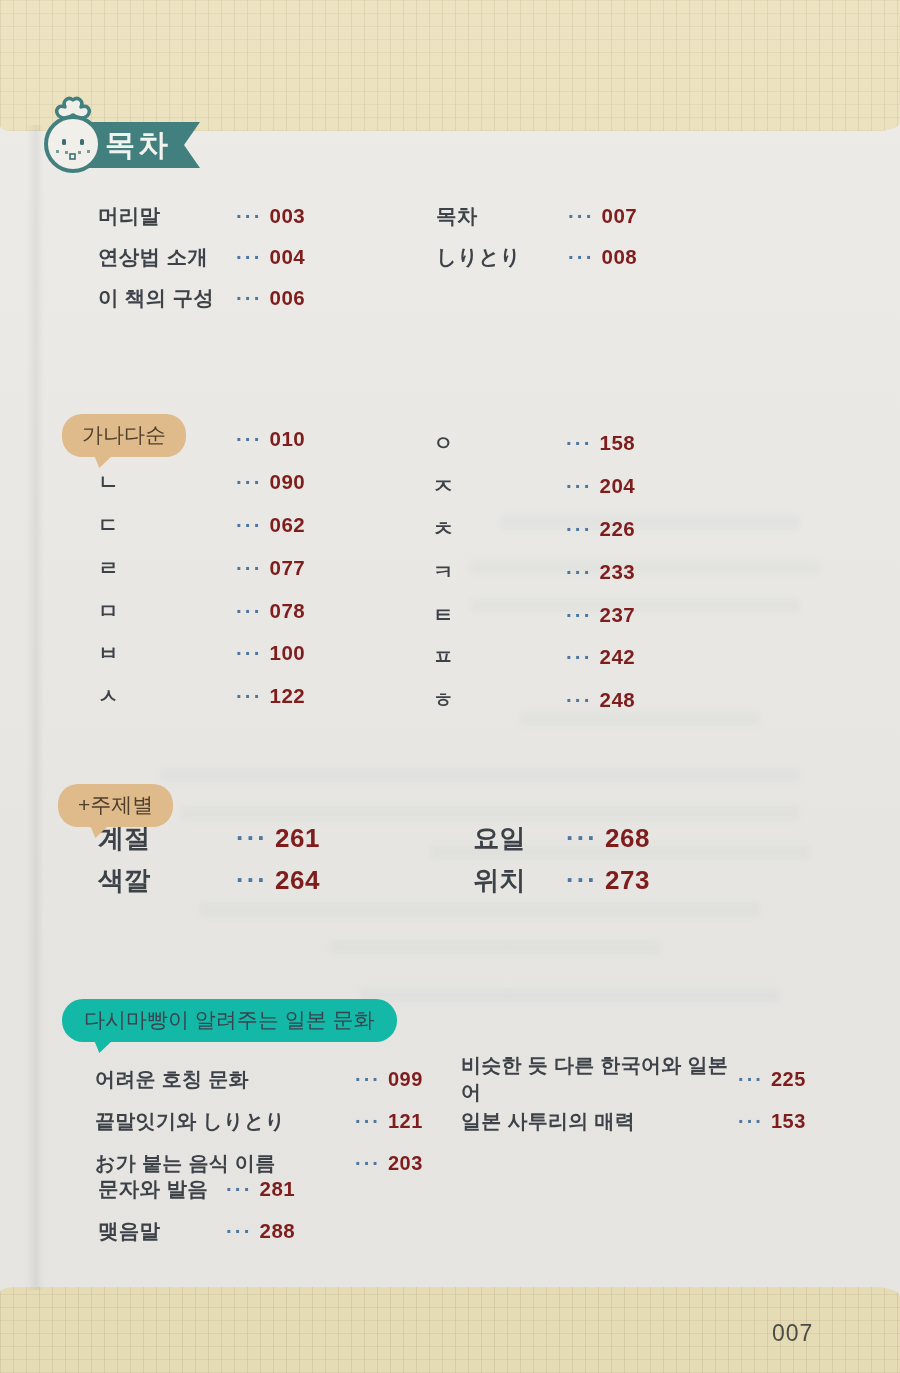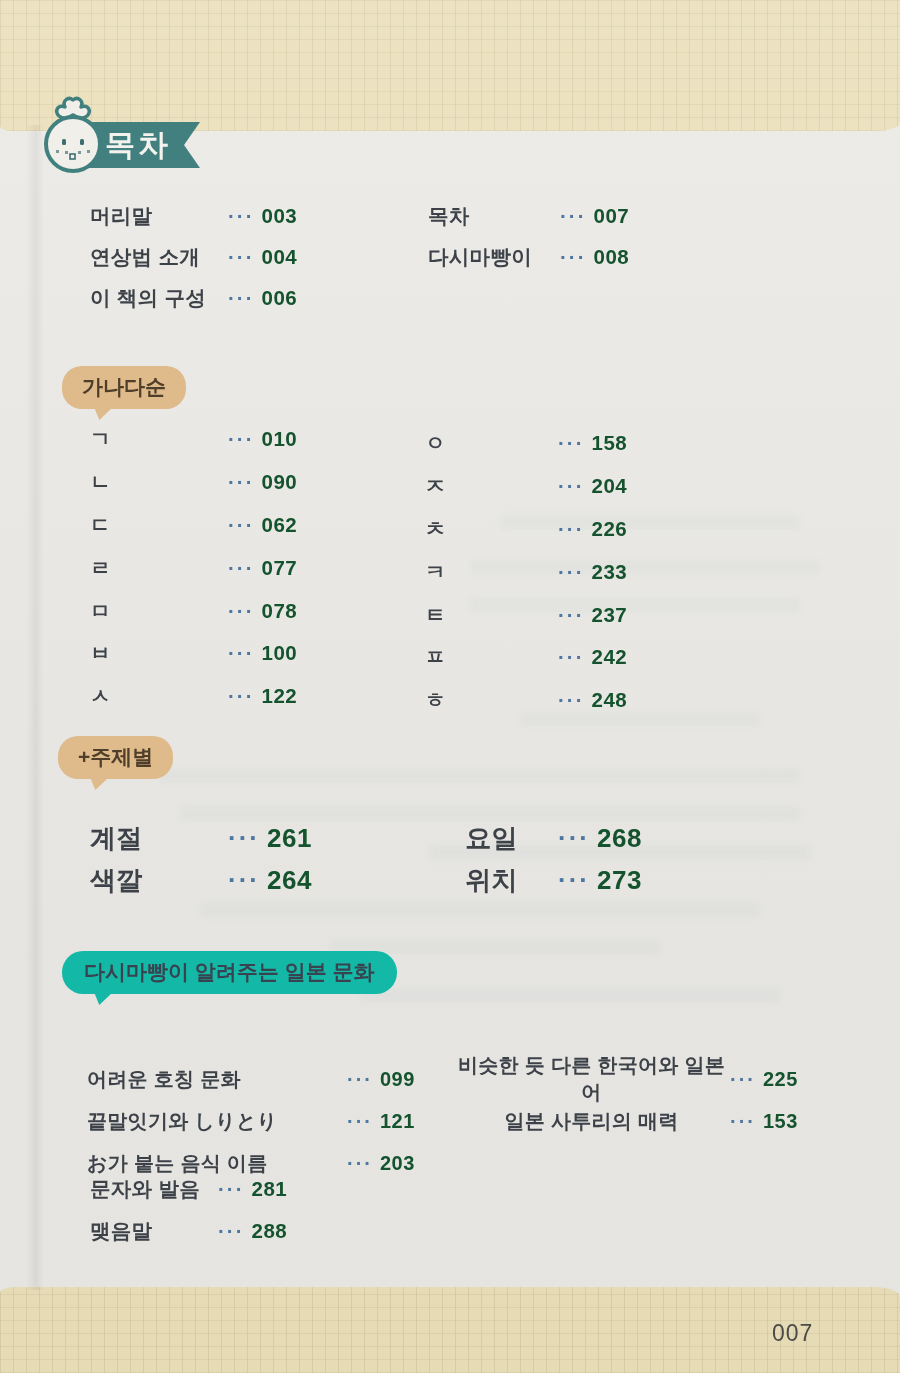--- a/index.html
+++ b/index.html
@@ -40,35 +40,35 @@
     background:#42807f;
     clip-path:polygon(0 0,100% 0,86% 50%,100% 100%,0 100%);
     display:flex; align-items:center; justify-content:center;
     color:#f3f2ed; font-size:30px; font-weight:800; letter-spacing:3px;
     padding-right:10px; z-index:2;
   }
   .mascot { position:absolute; left:40px; top:94px; z-index:3; }
 
   
   .badge {
-    position:absolute; display:inline-block; font-weight:700; z-index:1;
+    position:absolute; display:inline-block; font-weight:400; z-index:1;margin-top:48px;
   }
   .badge .tail {
     position:absolute; left:32px; bottom:-11px; width:19px; height:13px;
     background:inherit; clip-path:polygon(0 0,100% 0,28% 100%);
   }
   .badge-tan  { background:#dfba8a; color:#4e3e2a; font-size:21px; padding:7px 20px 8px; border-radius:20px; }
   .badge-blue { background:#14b8a6; color:#39434f; font-size:21px; padding:7px 22px 8px; border-radius:21px; }
 
   
   .toc-cols { position:absolute; display:flex; }
-  .row { display:flex; align-items:center; }
+  .row { display:flex; align-items:center;margin-left:8px; }
   .lbl { color:#3d4249; font-weight:600; letter-spacing:.3px; }
   .dots { color:#4d77a0; font-weight:600; letter-spacing:2px; margin-right:7px; }
-  .pg { color:#14532d; font-weight:600; letter-spacing:.5px; }
+  .pg { color:#7f1d1d; font-weight:600; letter-spacing:.5px; }
 
   .sec-front { left:90px; top:195px; width:740px; }
   .sec-front .row { height:41px; font-size:20.5px; }
   .sec-front .col-a { width:338px; }
   .sec-front .col-a .lbl { width:138px; }
   .sec-front .col-b .lbl { width:132px; }
 
   .sec-gana { left:90px; top:418px; width:740px; }
   .sec-gana .row { height:42.8px; font-size:20.5px; }
   .sec-gana .col-a { width:335px; }
@@ -79,21 +79,21 @@
   .sec-topic { left:90px; top:817px; width:740px; }
   .sec-topic .row { height:42px; font-size:26px; }
   .sec-topic .col-a { width:335px; }
   .sec-topic .col-a .lbl { width:138px; }
   .sec-topic .col-b .lbl { width:133px;text-align:center; }
 
   .sec-culture { left:87px; top:1058px; width:780px; }
   .sec-culture .row { height:42px; font-size:20px; }
   .sec-culture .col-a { width:366px; }
   .sec-culture .col-a .lbl { width:260px; }
-  .sec-culture .col-b .lbl { width:277px;text-align:center; }
+  .sec-culture .col-b .lbl { width:277px; }
 
   .sec-back { left:90px; top:1168px; width:400px; }
   .sec-back .row { height:42px; font-size:20.5px; }
   .sec-back .lbl { width:128px; }
 
   
   .folio {
     position:absolute; left:772px; top:1320px;
     font-size:23px; color:#4c4b47; letter-spacing:1px; font-weight:500;
   }
@@ -160,21 +160,21 @@
         <span class="pg">006</span>
       </div>
     </div>
     <div class="col-b">
       <div class="row">
         <span class="lbl">목차</span>
         <span class="dots">···</span>
         <span class="pg">007</span>
       </div>
       <div class="row">
-        <span class="lbl">다시마빵이</span>
+        <span class="lbl">しりとり</span>
         <span class="dots">···</span>
         <span class="pg">008</span>
       </div>
     </div>
   </div>
 
   <div class="badge badge-tan" style="left:62px; top:366px;">
     <span>가나다순</span>
     <div class="tail"></div>
   </div>

